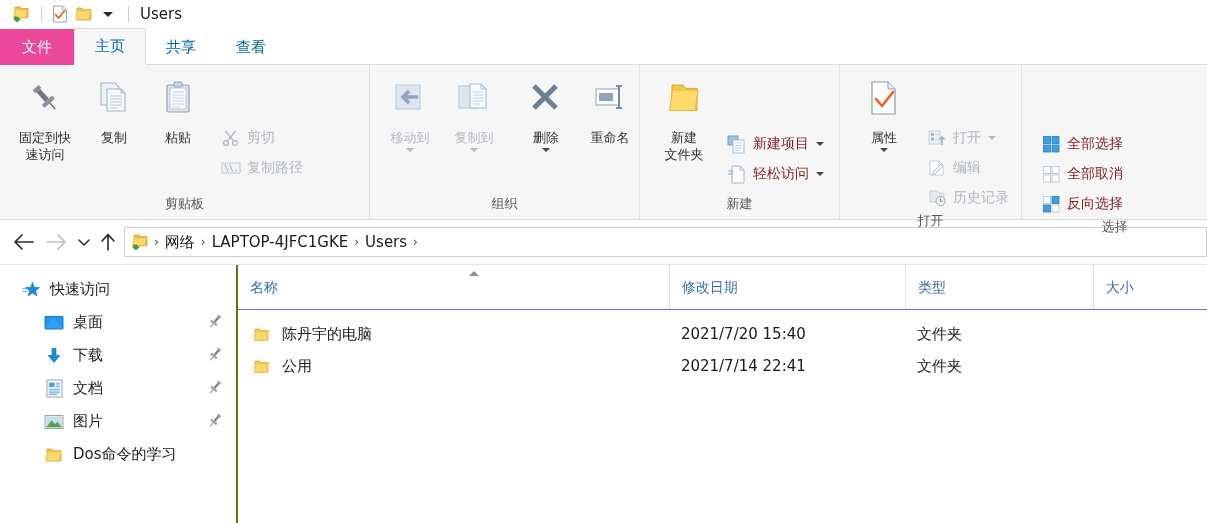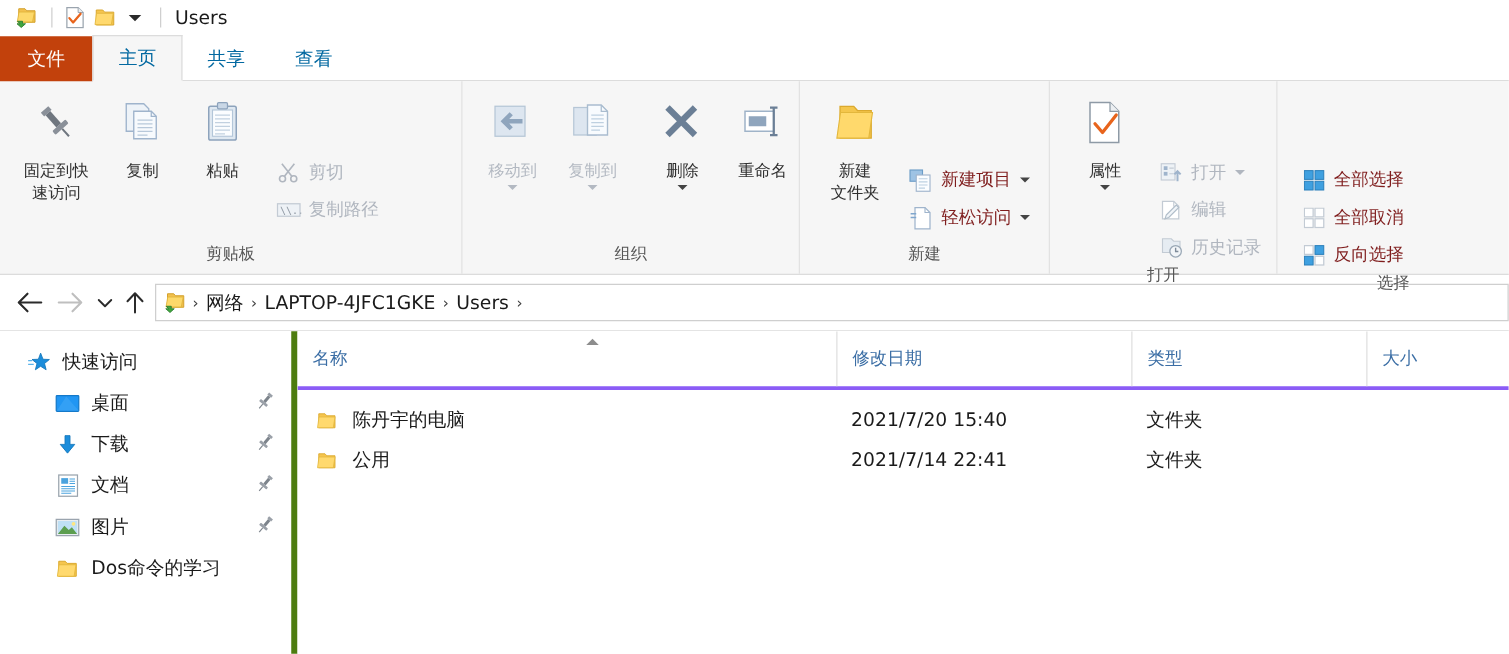--- a/index.html
+++ b/index.html
@@ -78,21 +78,21 @@
     height: 36px;
     line-height: 36px;
     padding: 0 20px;
     font-size: 15px;
     color: #0369a1;
     box-sizing: border-box;
     position: relative;
     z-index: 2;
   }
   .tab.file {
-    background: #c2410c;
+    background: #ec4899;
     color: #ffffff;
     padding: 0 22px;
     font-size: 15px;
   }
   .tab.active {
     background: #f6f6f6;
     border: 1px solid #dcdcdc;
     border-bottom: 1px solid #f6f6f6;
     height: 37px;
     line-height: 35px;
@@ -239,21 +239,21 @@
   }
 
   
   .content {
     display: flex;
     height: calc(523px - 28px - 37px - 155px - 45px);
     background: #ffffff;
   }
   .navpane {
     width: 238px;
-    border-right: 5px solid #4d7c0f;
+    border-right: 2px solid #4d7c0f;
     box-sizing: border-box;
     padding-top: 8px;
     background: #ffffff;
     overflow: hidden;
   }
   .navitem {
     height: 33px;
     display: flex;
     align-items: center;
     padding-left: 20px;
@@ -284,21 +284,21 @@
 
   .listpane {
     flex: 1;
     background: #ffffff;
     overflow: hidden;
   }
   .colhead {
     height: 44px;
     display: flex;
     align-items: center;
-    border-bottom: 3px solid #8b5cf6;
+    border-bottom: 1px solid #8b5cf6;
     position: relative;
   }
   .col {
     font-size: 14px;
     color: #3b6ea5;
     padding-left: 12px;
     box-sizing: border-box;
     position: relative;
     height: 44px;
     line-height: 44px;

